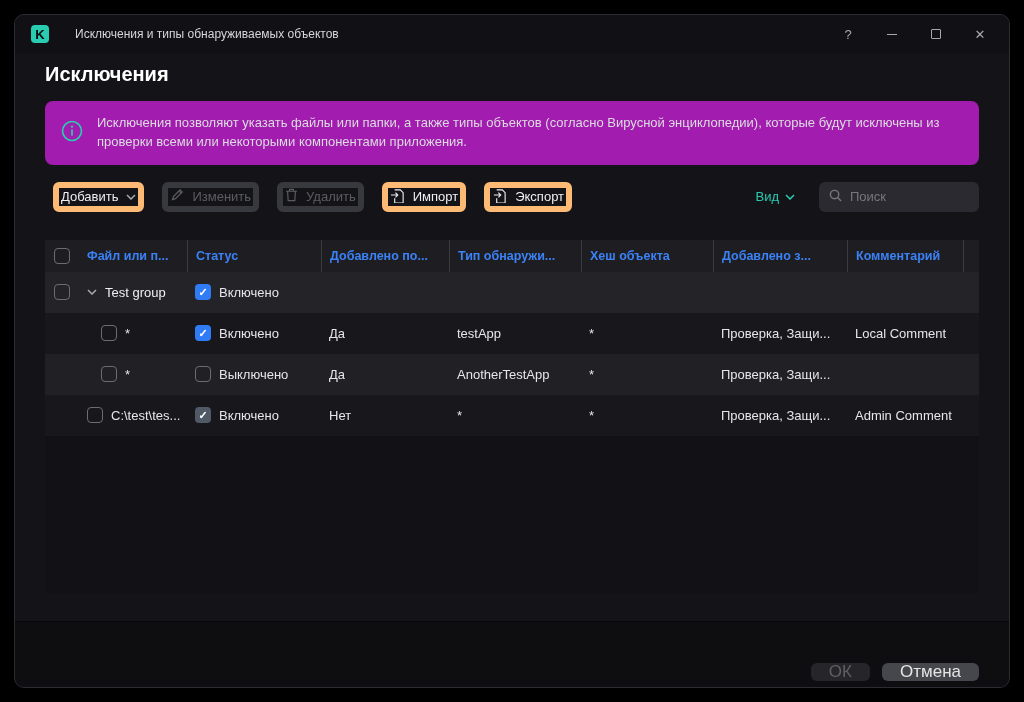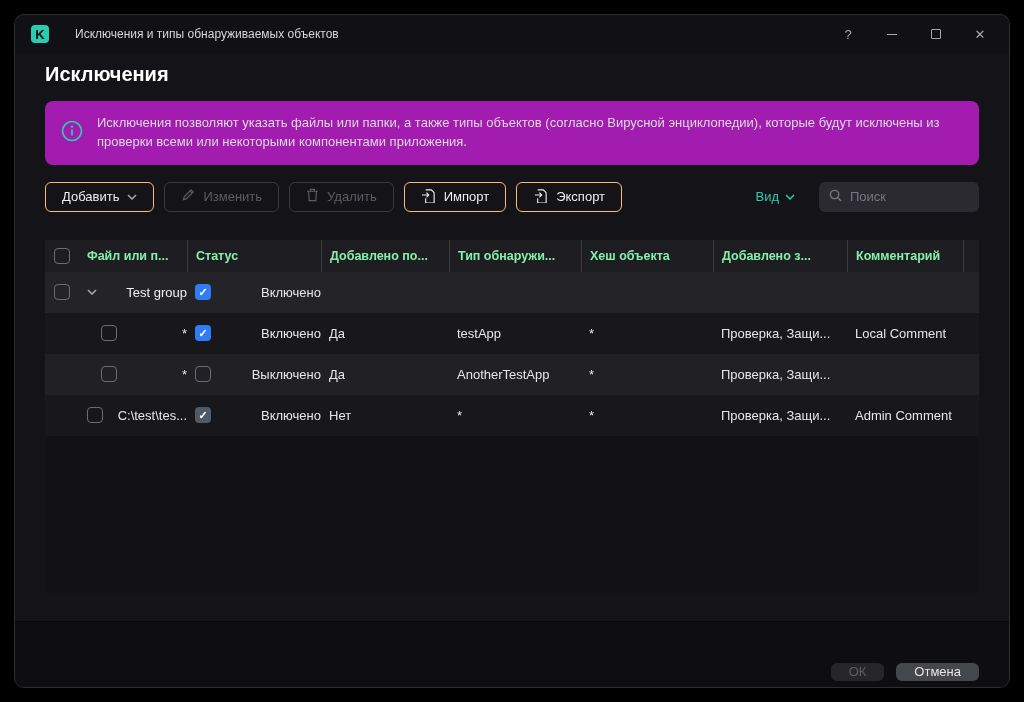--- a/index.html
+++ b/index.html
@@ -21,58 +21,58 @@
   .maximize-glyph { display:inline-block; width:10px; height:10px; border:1px solid #a8a8ae; border-radius:1px; }
 
   
   .content { flex:1; display:flex; flex-direction:column; padding:0 30px; min-height:0; }
   .page-title { margin-top:10px; height:28px; font-size:20px; font-weight:bold; color:#ffffff; }
 
   .banner { margin-top:10px; background:#a21caf; border-radius:8px; padding:13px 16px; display:flex; gap:14px; align-items:center; }
   .banner-text { font-size:13px; line-height:1.45; color:#dcdce0; max-width:860px; }
 
   .toolbar { margin-top:17px; display:flex; align-items:center; gap:10px; }
-  .btn { height:30px; padding:0 16px; display:inline-flex; align-items:center; gap:8px;
-         border:1px solid #fdba74; border-radius:6px; background:transparent; color:#efeff2; font-size:13px; cursor:pointer; }
+  .btn { height:30px; padding:0 2px; display:inline-flex; align-items:center; gap:8px;
+         border:6px solid #fdba74; border-radius:6px; background:transparent; color:#efeff2; font-size:13px; cursor:pointer;margin-left:8px; }
   .btn svg { flex:none; }
   .btn.disabled { border-color:#38383f; color:#5c5c63; }
   .view-link { margin-left:auto; display:inline-flex; align-items:center; gap:6px; color:#29ccb1; font-size:13px; cursor:pointer; margin-right:14px;padding-left:8px; }
   .search { width:160px; height:30px; background:#2a2a30; border-radius:6px; display:flex; align-items:center; gap:8px; padding:0 10px; color:#77777e; }
   .search input { flex:1; min-width:0; background:transparent; border:none; outline:none; color:#e6e6ea; font-size:13px; font-family:"Liberation Sans", sans-serif; }
   .search input::placeholder { color:#77777e; }
 
   
   .table { margin-top:28px; flex:none; }
   .tgrid { display:grid; grid-template-columns:34px 108px 134px 128px 132px 132px 134px 116px 1fr; align-items:center; }
-  .thead { height:32px; background:#1e1e22; font-size:12.5px; font-weight:bold; color:#86efac; }
+  .thead { height:32px; background:#1e1e22; font-size:12.5px; font-weight:bold; color:#3b82f6; }
   .thead .hcell { padding-left:8px; height:100%; display:flex; align-items:center; gap:8px; }
   .thead .sep { border-left:1px solid #3b3b42; }
   .thead .c-check { justify-content:center; padding-left:0; }
   .trow { height:41px; font-size:13px; color:#e6e6ea; cursor:default; }
-  .trow .cell { padding-left:8px; display:flex; align-items:center; gap:8px; overflow:hidden; white-space:nowrap;justify-content:space-between; }
+  .trow .cell { padding-left:8px; display:flex; align-items:center; gap:8px; overflow:hidden; white-space:nowrap; }
   .trow .c-check { justify-content:center; padding-left:0; }
   .row-group { background:#232328; }
   .row-dark  { background:#18181c; }
   .row-mid   { background:#202025; }
   .tbody-empty { height:157px; background:#121216; }
   .indent { padding-left:22px !important; }
 
   .checkbox { flex:none; width:16px; height:16px; border-radius:4px; border:1.5px solid #6c6c74; background:transparent;
               display:inline-flex; align-items:center; justify-content:center; cursor:pointer; }
   .checkbox.checked { border:none; background:#2f7cf6; }
   .checkbox.checked::after { content:"\2713"; color:#fff; font-size:11px; font-weight:bold; line-height:1; }
   .checkbox.checked.muted { background:#4f5a66; }
 
   .chev { color:#a8a8ae; display:inline-flex; }
   .group-name { color:#f0f0f2; }
 
   
   .footer { margin-top:auto; flex:none; height:66px; background:#0e0e11; border-top:1px solid #08080a;
             display:flex; align-items:center; justify-content:flex-end; gap:12px; padding:0 30px; }
-  .fbtn { height:18px; padding:0 18px; border-radius:6px; font-size:13px; display:inline-flex; align-items:center; justify-content:center; cursor:pointer; border:none; font-family:"Liberation Sans", sans-serif;margin-top:34px; }
+  .fbtn { height:18px; padding:0 18px; border-radius:6px; font-size:17px; display:inline-flex; align-items:center; justify-content:center; cursor:pointer; border:none; font-family:"Liberation Sans", sans-serif;margin-top:34px; }
   .fbtn.ok { background:#26262a; color:#5e5e65; }
   .fbtn.cancel { background:#46464d; color:#e5e5e5; }
 </style>
 </head>
 <body>
 
 <div class="window">
 
   <div class="titlebar">
     <div class="logo">K</div>

